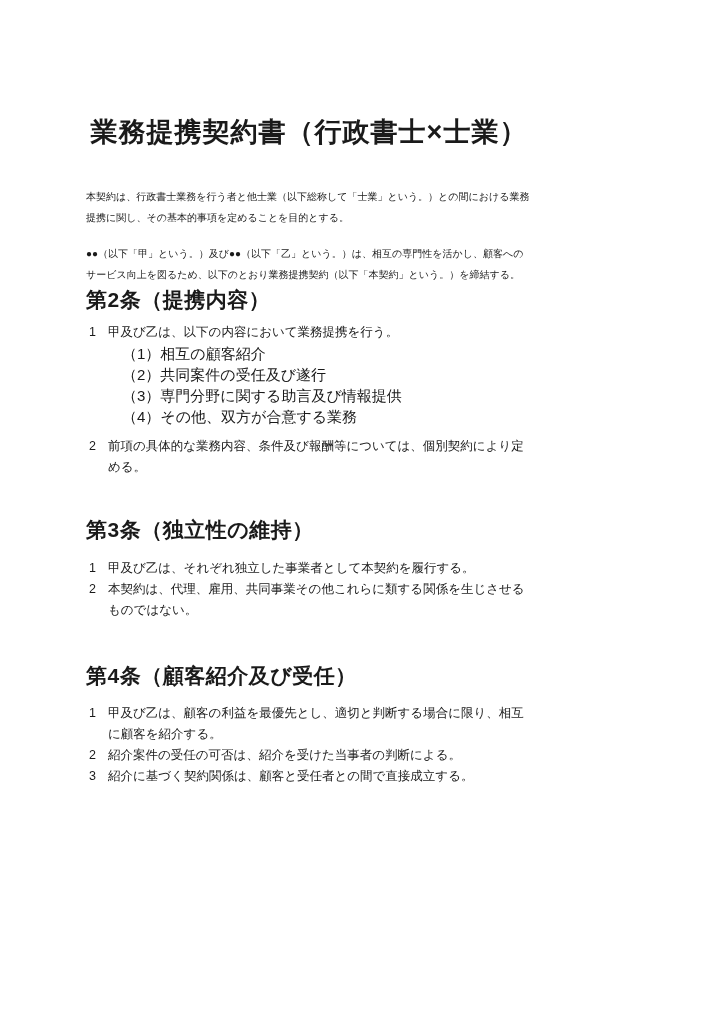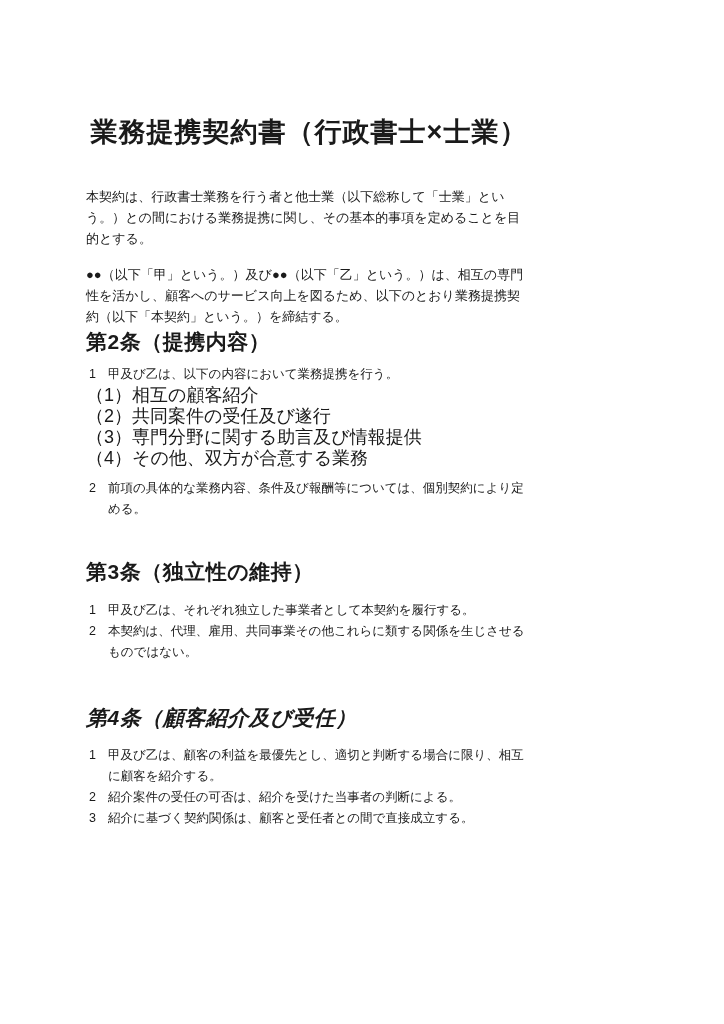--- a/index.html
+++ b/index.html
@@ -21,55 +21,56 @@
   .doc-title {
     margin: 0;
     font-size: 27px;
     line-height: 40px;
     font-weight: 700;
     text-align: center;
     letter-spacing: 1px;
   }
   .para {
     margin: 0;
-    font-size: 13px;
+    font-size: 10px;
     line-height: 21px;
     text-align: left;
   }
   .intro-1 { margin-top: 34px; }
   .intro-2 { margin-top: 15px; }
 
   .article { margin: 0; }
   .art-heading {
     margin: 0;
     font-size: 21px;
     line-height: 30px;
     font-weight: 700;
     letter-spacing: 0.5px;
   }
   .a1 .art-heading { margin-top: 40px; }
   .a1 .art-para    { margin-top: 14px; }
   .a2 .art-heading { }
   .a3 .art-heading { margin-top: 37px; }
-  .a4 .art-heading { margin-top: 40px; font-style: italic; }
+  .a4 .art-heading { margin-top: 40px; }
 
   .li {
     display: flex;
     font-size: 12.5px;
     line-height: 21px;
   }
   .li .num {
     flex: 0 0 22px;
     box-sizing: border-box;
     padding-left: 3px;
   }
   .li .li-text { flex: 1 1 auto; }
   .sub {
-    font-size: 18px;
+    font-size: 15px;
     line-height: 21px;
+    margin-left: 36px;
   }
   .a2 .li.c1 { margin-top: 7px; }
   .a2 .li.c2 { margin-top: 9px; }
   .a3 .li.first { margin-top: 13px; }
   .a4 .li.first { margin-top: 12px; }
 </style>
 </head>
 <body>
 
 <div class="page">

